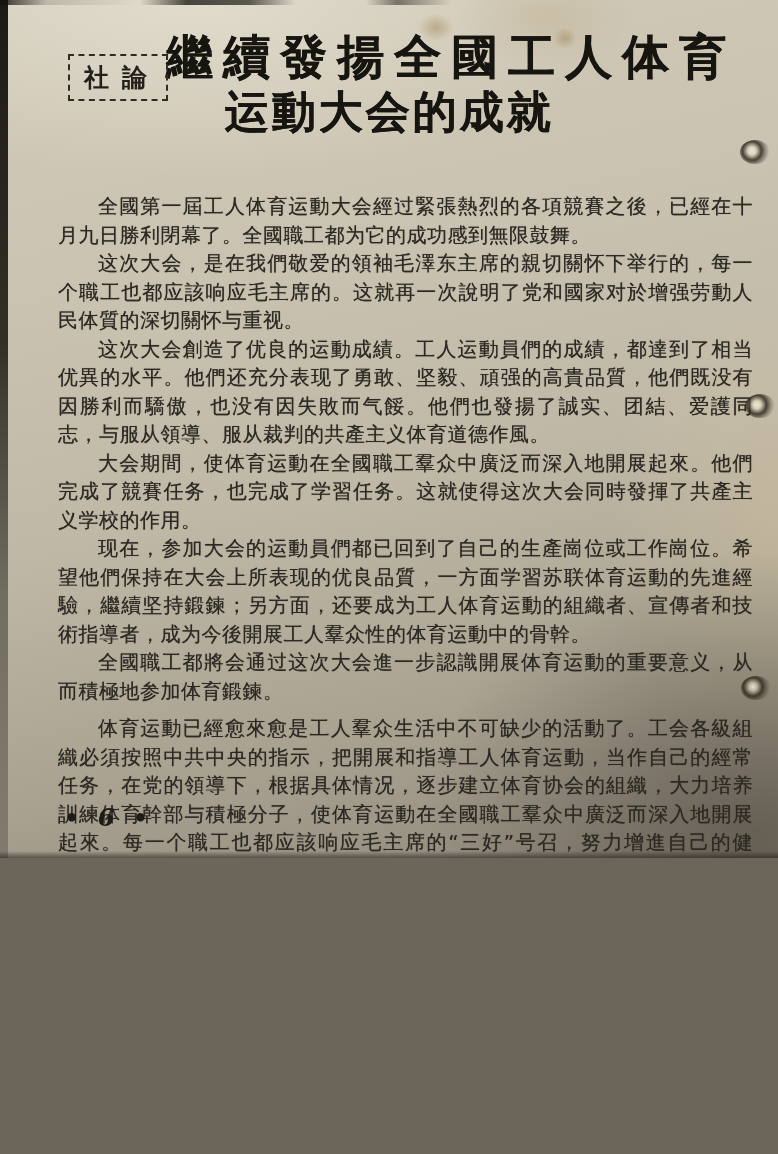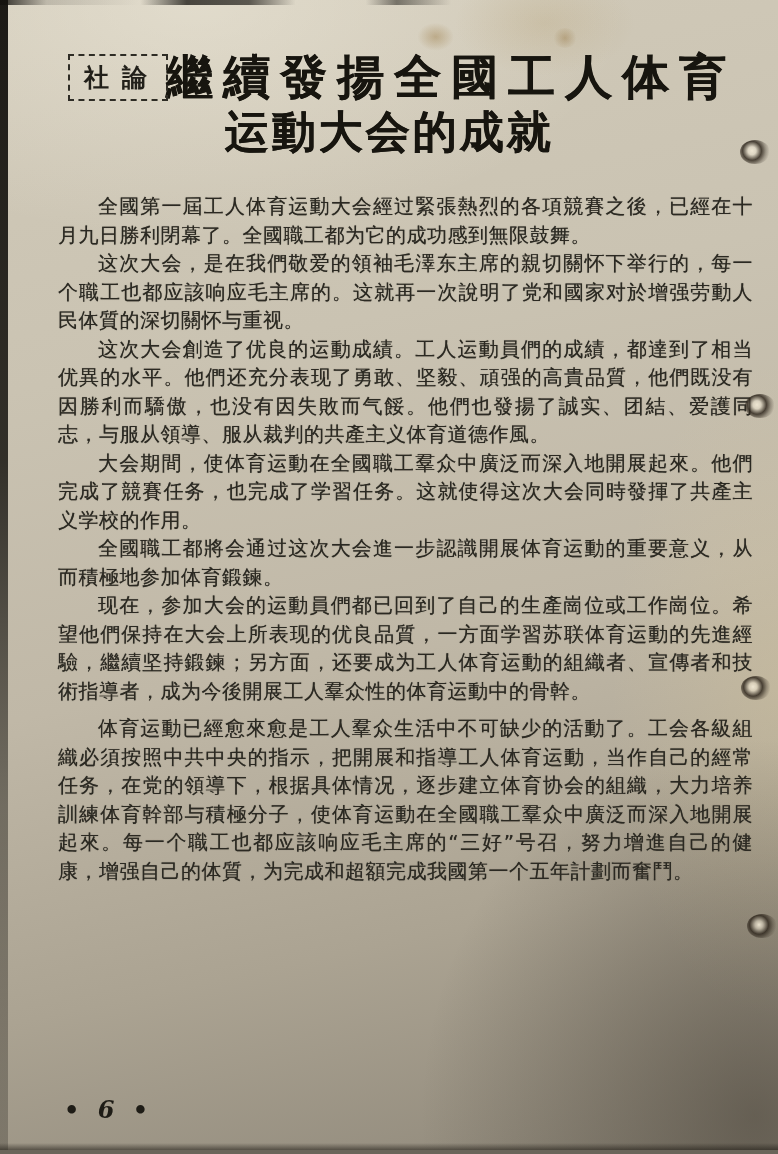--- a/index.html
+++ b/index.html
@@ -1,21 +1,21 @@
 <!DOCTYPE html>
 <html><head>
 <meta charset="utf-8">
 <style>
   html, body { margin: 0; padding: 0; }
   body { background: #6b655a; }
 
   .page {
     position: relative;
     width: 778px;
-    height: 1150px;
+    height: 858px;
     overflow: hidden;
     font-family: "DejaVu Sans", sans-serif;
     background:
       radial-gradient(26px 20px at 56% 3.2%, rgba(146,110,50,0.38), transparent 70%),
       radial-gradient(120px 70px at 70% 2%, rgba(160,128,64,0.16), transparent 75%),
       radial-gradient(55% 42% at 97% 97%, rgba(60,54,45,0.52), transparent 78%),
       radial-gradient(30% 40% at 100% 60%, rgba(222,204,158,0.28), transparent 72%),
       radial-gradient(70% 26% at 25% 0%, rgba(249,245,231,0.42), transparent 80%),
       linear-gradient(168deg, #d1cab9 0%, #cac3b2 30%, #c0b8a7 55%, #aba392 78%, #8f887a 100%);
   }
@@ -61,21 +61,21 @@
   .header { position: relative; height: 178px; }
   .label-box {
     position: absolute; left: 68px; top: 54px;
     border: 2px dashed #2e2c25;
     padding: 9px 6px 9px 14px;
     font-size: 25px; font-weight: bold; line-height: 1;
     letter-spacing: 13px; color: #22201a;
     white-space: nowrap;
   }
   .title-line1 {
-    padding-top: 52px;
+    padding-top: 32px;
     margin-left: 166px;
     font-size: 47px; font-weight: bold; line-height: 1.05;
     letter-spacing: 10px; color: #17150f;
     white-space: nowrap;
     text-shadow: 0.5px 0 0 #17150f;
   }
   .title-line2 {
     margin-top: 8px;
     text-align: center;
     font-size: 44px; font-weight: bold; line-height: 1.05;
@@ -127,20 +127,20 @@
     </div>
     <div class="title-line1">繼續發揚全國工人体育</div>
     <div class="title-line2">运動大会的成就</div>
   </div>
 
   <div class="body-text">
     <p>全國第一屆工人体育运動大会經过緊張熱烈的各項競賽之後，已經在十月九日勝利閉幕了。全國職工都为它的成功感到無限鼓舞。</p>
     <p>这次大会，是在我們敬爱的領袖毛澤东主席的親切關怀下举行的，每一个職工也都应該响应毛主席的。这就再一次說明了党和國家对於增强劳動人民体質的深切關怀与重视。</p>
     <p>这次大会創造了优良的运動成績。工人运動員們的成績，都達到了相当优異的水平。他們还充分表现了勇敢、坚毅、頑强的高貴品質，他們既没有因勝利而驕傲，也没有因失敗而气餒。他們也發揚了誠实、团結、爱護同志，与服从領導、服从裁判的共產主义体育道德作風。</p>
     <p>大会期間，使体育运動在全國職工羣众中廣泛而深入地開展起來。他們完成了競賽任务，也完成了学習任务。这就使得这次大会同時發揮了共產主义学校的作用。</p>
+    <p>现在，参加大会的运動員們都已回到了自己的生產崗位或工作崗位。希望他們保持在大会上所表现的优良品質，一方面学習苏联体育运動的先進經驗，繼續坚持鍛鍊；另方面，还要成为工人体育运動的組織者、宣傳者和技術指導者，成为今後開展工人羣众性的体育运動中的骨幹。</p>
     <p>全國職工都將会通过这次大会進一步認識開展体育运動的重要意义，从而積極地参加体育鍛鍊。</p>
-    <p>现在，参加大会的运動員們都已回到了自己的生產崗位或工作崗位。希望他們保持在大会上所表现的优良品質，一方面学習苏联体育运動的先進經驗，繼續坚持鍛鍊；另方面，还要成为工人体育运動的組織者、宣傳者和技術指導者，成为今後開展工人羣众性的体育运動中的骨幹。</p>
     <p class="gap">体育运動已經愈來愈是工人羣众生活中不可缺少的活動了。工会各級組織必須按照中共中央的指示，把開展和指導工人体育运動，当作自己的經常任务，在党的領導下，根据具体情况，逐步建立体育协会的組織，大力培养訓練体育幹部与積極分子，使体育运動在全國職工羣众中廣泛而深入地開展起來。每一个職工也都应該响应毛主席的“三好”号召，努力增進自己的健康，增强自己的体質，为完成和超額完成我國第一个五年計劃而奮鬥。</p>
   </div>
 
   <div class="footer">• 6 •</div>
 
 </div>
 
 </body></html>

